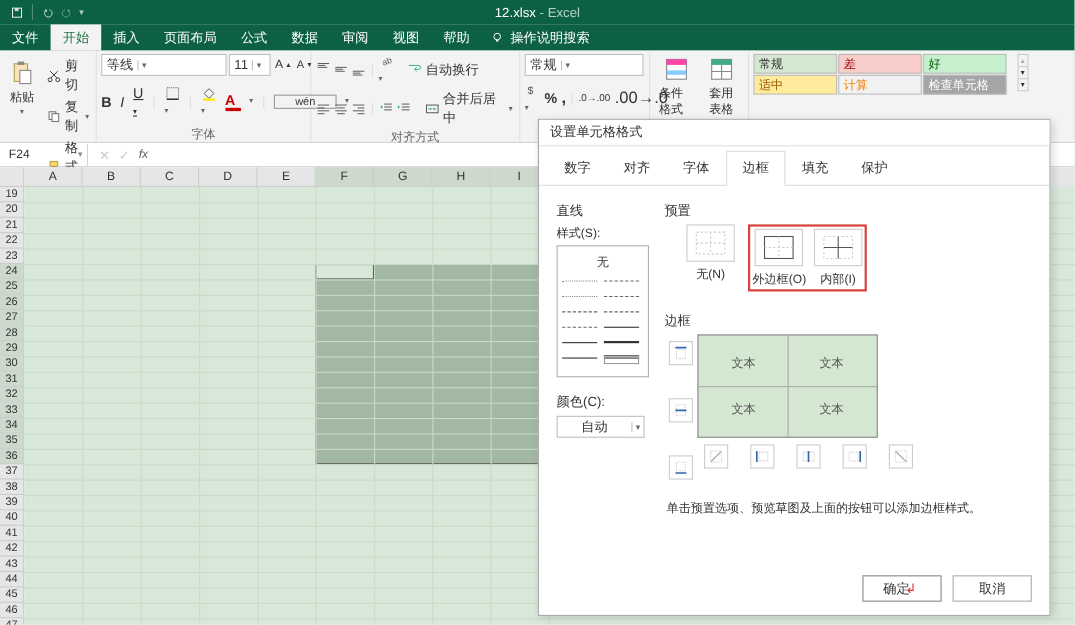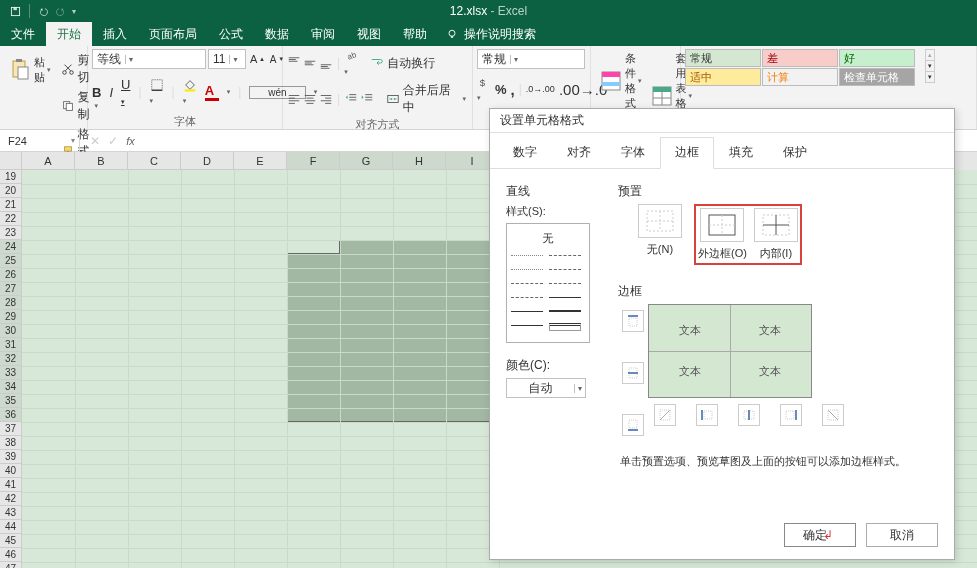--- a/index.html
+++ b/index.html
@@ -17,21 +17,21 @@
   .tab.active { background: #f3f3f3; color: #217346; }
   .tell-me { display: flex; align-items: center; gap: 6px; padding-left: 8px; }
   .bulb { width: 12px; height: 12px; }
   
   .ribbon { height: 84px; background: #f3f3f3; border-bottom: 1px solid #d4d4d4; display: flex; }
   .group { border-right: 1px solid #e0e0e0; display: flex; flex-direction: column; padding: 3px 4px 1px; position: relative; }
   .group-body { flex: 1; display: flex; align-items: flex-start; gap: 4px; }
   .group-label { height: 14px; font-size: 11px; color: #666; text-align: center; }
   .small-btn { font-size: 12px; color: #333; display: flex; align-items: center; gap: 3px; padding: 1px 2px; }
   .ico { width: 14px; height: 14px; flex-shrink: 0; }
-  .big-btn { display: flex; flex-direction: row; align-items: center; gap: 2px; font-size: 11px; padding: 2px 4px; color: #333; }
+  .big-btn { display: flex; flex-direction: column; align-items: center; gap: 2px; font-size: 11px; padding: 2px 4px; color: #333; }
   .big-btn .ico { width: 24px; height: 24px; }
   .dd-combo { display: inline-flex; align-items: center; border: 1px solid #c0c0c0; background: #fff; height: 20px; font-size: 12px; }
   .dd-combo span { padding: 0 4px; }
   .dd-combo .chev { border-left: 1px solid #c0c0c0; padding: 0 3px; color: #666; font-size: 8px; }
   
   .style-cell { width: 76px; height: 18px; border: 1px solid #bcbcbc; font-size: 11px; padding-left: 4px; display: flex; align-items: center; }
   .style-grid { display: grid; grid-template-columns: repeat(3, auto); gap: 1px; margin-right: 6px;}
   
   .namebox-row { height: 22px; border-bottom: 1px solid #d4d4d4; display: flex; align-items: center; }
   .namebox { width: 80px; height: 20px; border-right: 1px solid #d4d4d4; padding-left: 8px; font-size: 11px; display: flex; align-items: center; position: relative; }
@@ -49,21 +49,21 @@
   .gridline-v { position: absolute; top: 0; bottom: 0; width: 0; border-right: 1px solid #c9dac9; }
   .gridline-h { position: absolute; left: 0; right: 0; height: 0; border-bottom: 1px solid #c9dac9; }
   .selection { position: absolute; background: #a2b8a2; border: 1px solid #666; }
   .active-cell { position: absolute; border: 1px solid #666; background: #d8e8d8; }
   
   .dialog { position: absolute; left: 489px; top: 108px; width: 466px; height: 452px; background: #fff; border: 1px solid #aaa; box-shadow: 2px 2px 8px rgba(0,0,0,.15); }
   .dlg-title { height: 24px; border-bottom: 1px solid #e0e0e0; padding-left: 10px; font-size: 12px; display: flex; align-items: center; background: #fff; }
   .dlg-tabs { display: flex; padding: 4px 8px 0; border-bottom: 1px solid #ddd; gap: 0; }
   .dlg-tab { padding: 6px 14px; font-size: 12px; color: #333; border: 1px solid transparent; text-align: center; }
   .dlg-tab.active { border: 1px solid #ddd; border-bottom: 1px solid #fff; background: #fff; margin-bottom: -1px; }
-  .dlg-body { padding: 14px 16px; display: flex; gap: 28px; }
+  .dlg-body { padding: 14px 16px; display: flex; gap: 14px; }
   .dlg-left { width: 84px; }
   .dlg-label { font-size: 12px; margin-bottom: 4px; color: #333; }
   .style-list { border: 1px solid #b0b0b0; width: 84px; height: 120px; background: #fff; font-size: 11px; padding: 4px; display: flex; flex-direction: column; gap: 3px; }
   .style-none { text-align: center; padding: 3px 0; }
   .style-line-row { display: flex; gap: 6px; }
   .style-line { width: 32px; height: 8px; }
   .style-selected { border: 1px solid #999; padding: 1px; }
   .dash1 { border-top: 1px dotted #888; margin-top: 3px; }
   .dash2 { border-top: 1px dashed #666; margin-top: 3px; }
   .solid1 { border-top: 1px solid #333; margin-top: 3px; }

